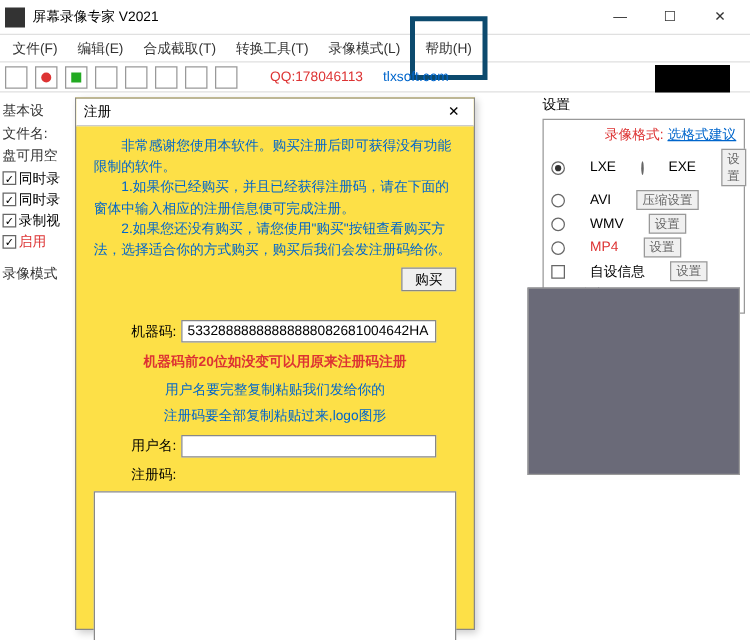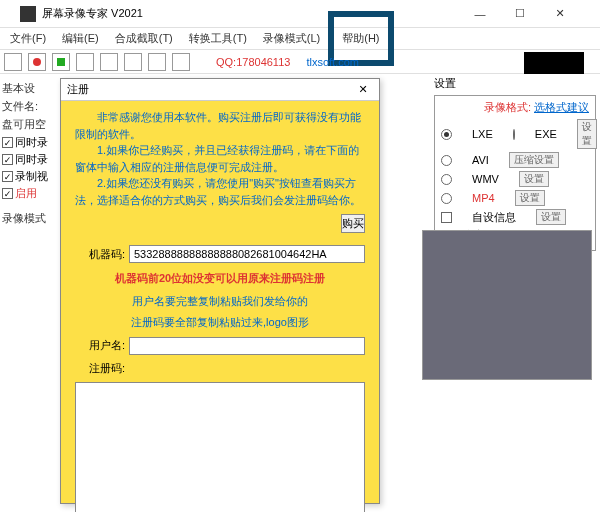--- a/index.html
+++ b/index.html
@@ -1,25 +1,25 @@
 <!DOCTYPE html>
 <html><head>
 <meta charset="utf-8">
 <style>
 * { box-sizing: border-box; margin: 0; padding: 0; font-family: "Microsoft YaHei", SimSun, sans-serif; font-size: 11px; }
 body { background: #fff; width: 600px; height: 512px; overflow: hidden; position: relative; }
 
-.titlebar { height: 28px; background: #fff; border-bottom: 1px solid #e0e0e0; display: flex; align-items: center; padding: 0 20px; }
+.titlebar { height: 28px; background: #fff; border-bottom: 1px solid #e0e0e0; display: flex; align-items: center; padding: 0 4px; }
 .titlebar .icon { width: 16px; height: 16px; background: #333; margin-right: 6px; }
 .titlebar .title { flex: 1; color: #333; }
 .titlebar .winbtn { width: 40px; height: 28px; display: flex; align-items: center; justify-content: center; color: #333; }
 
 .menubar { height: 22px; display: flex; align-items: center; padding: 0 2px; border-bottom: 1px solid #e0e0e0; }
 .menubar .mi { padding: 14px 8px; color: #333; }
-.menubar .mi.hl { border: 6px solid #0c4a6e; }
+.menubar .mi.hl { border: 4px solid #0c4a6e; }
 
 .toolbar { height: 24px; display: flex; align-items: center; padding: 0 4px; border-bottom: 1px solid #e0e0e0; gap: 6px; }
 .tbtn { width: 18px; height: 18px; border: 1px solid #999; display: inline-flex; align-items: center; justify-content: center; }
 .tbtn.rec { background: #fff; }
 .tbtn.rec::after { content: ""; width: 8px; height: 8px; border-radius: 50%; background: #d33; }
 .tbtn.grn::after { content: ""; width: 8px; height: 8px; background: #2a2; }
 .qq { color: #d33; margin-left: 20px; }
 .site { color: #06c; margin-left: 10px; }
 
 .mainarea { display: flex; height: calc(100% - 74px); }
@@ -40,22 +40,22 @@
 .preview { position: absolute; right: 8px; top: 230px; width: 170px; height: 150px; background: #6a6a78; border: 1px solid #999; }
 .blackbox { position: absolute; right: 16px; top: 52px; width: 60px; height: 22px; background: #000; }
 
 
 .dialog { position: absolute; left: 60px; top: 78px; width: 320px; height: 426px; background: #fde047; border: 1px solid #888; box-shadow: 2px 2px 6px rgba(0,0,0,0.2); }
 .dialog .dtitle { height: 22px; background: #fff; border-bottom: 1px solid #ccc; display: flex; align-items: center; padding: 0 6px; }
 .dialog .dtitle .t { flex: 1; }
 .dialog .dtitle .x { width: 20px; text-align: center; }
 .dialog .dbody { padding: 8px 14px; }
 .dbody .intro { color: #06c; line-height: 1.5; margin-bottom: 6px; }
-.dbody .buybtn { border: 1px solid #888; background: #f0f0f0; padding: 1px 0; float: right; margin-bottom: 12px; }
-.dbody .row { display: flex; align-items: center; margin: 6px 0; clear: both; }
+.dbody .buybtn { border: 1px solid #888; background: #f0f0f0; padding: 1px 10px; float: right; margin-bottom: 23px; }
+.dbody .row { display: flex; align-items: center; margin: 6px 16px; clear: both; }
 .dbody .row .lab { width: 50px; text-align: right; margin-right: 4px; }
 .dbody .row input { flex: 1; border: 1px solid #888; padding: 2px 4px; height: 18px; background: #fff; }
 .dbody .warn { color: #d33; font-weight: bold; text-align: center; margin: 8px 0; }
 .dbody .note { color: #06c; text-align: center; line-height: 1.4; margin-bottom: 6px; }
 .dbody .bigbox { width: 100%; height: 160px; border: 1px solid #888; background: #fff; }
 </style>
 </head>
 <body>
 
 <div class="titlebar">

